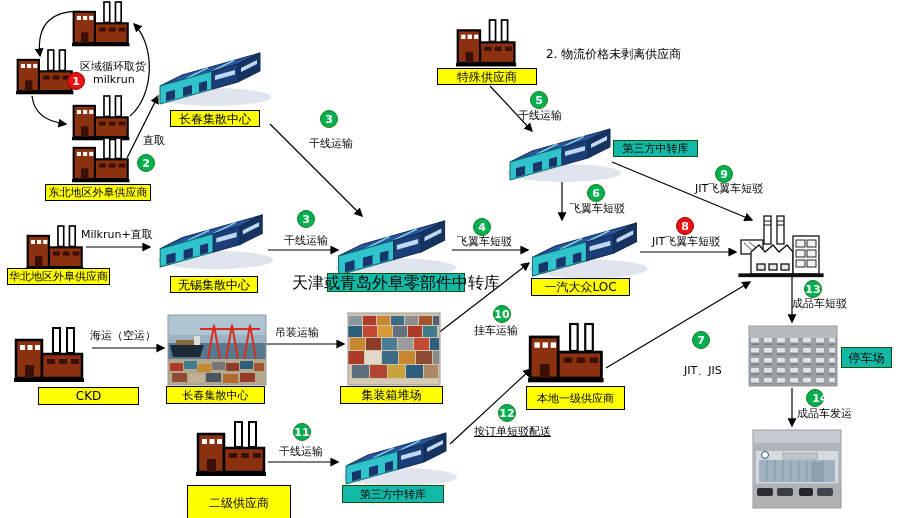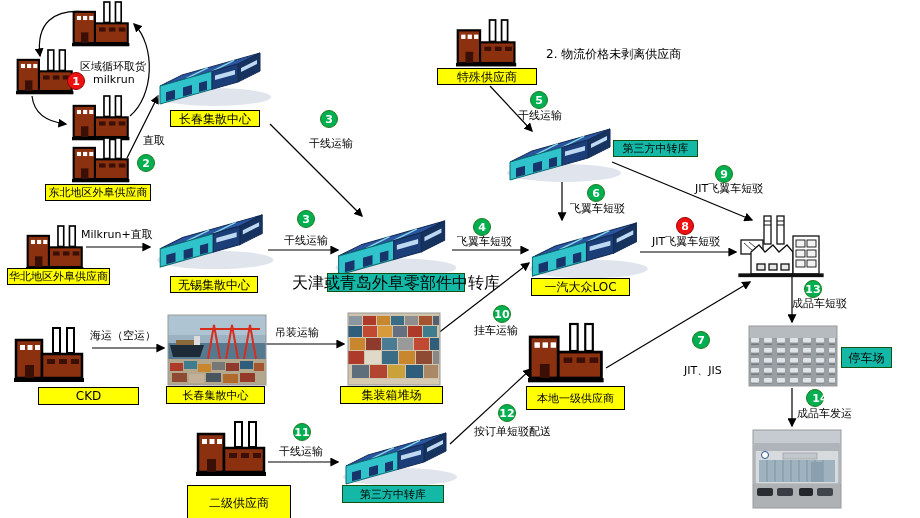--- a/index.html
+++ b/index.html
@@ -277,17 +277,17 @@
   <div class="flow" style="left:457px;top:236px;">飞翼车短驳</div>
   <div class="flow" style="left:518px;top:110px;">干线运输</div>
   <div class="flow" style="left:570px;top:203px;">飞翼车短驳</div>
   <div class="flow" style="left:695px;top:183px;">JIT飞翼车短驳</div>
   <div class="flow" style="left:652px;top:236px;">JIT飞翼车短驳</div>
   <div class="flow" style="left:90px;top:330px;">海运（空运）</div>
   <div class="flow" style="left:275px;top:327px;">吊装运输</div>
   <div class="flow" style="left:474px;top:325px;">挂车运输</div>
   <div class="flow" style="left:684px;top:354px;margin-top:11px;">JIT、JIS</div>
   <div class="flow" style="left:279px;top:446px;">干线运输</div>
-  <div class="flow" style="left:474px;top:426px;">按订单短驳配送</div>
+  <div class="flow" style="left:474px;top:426px;text-decoration:underline;">按订单短驳配送</div>
   <div class="flow" style="left:792px;top:298px;">成品车短驳</div>
   <div class="flow" style="left:797px;top:408px;">成品车发运</div>
 
 </div>
 
 </body></html>

